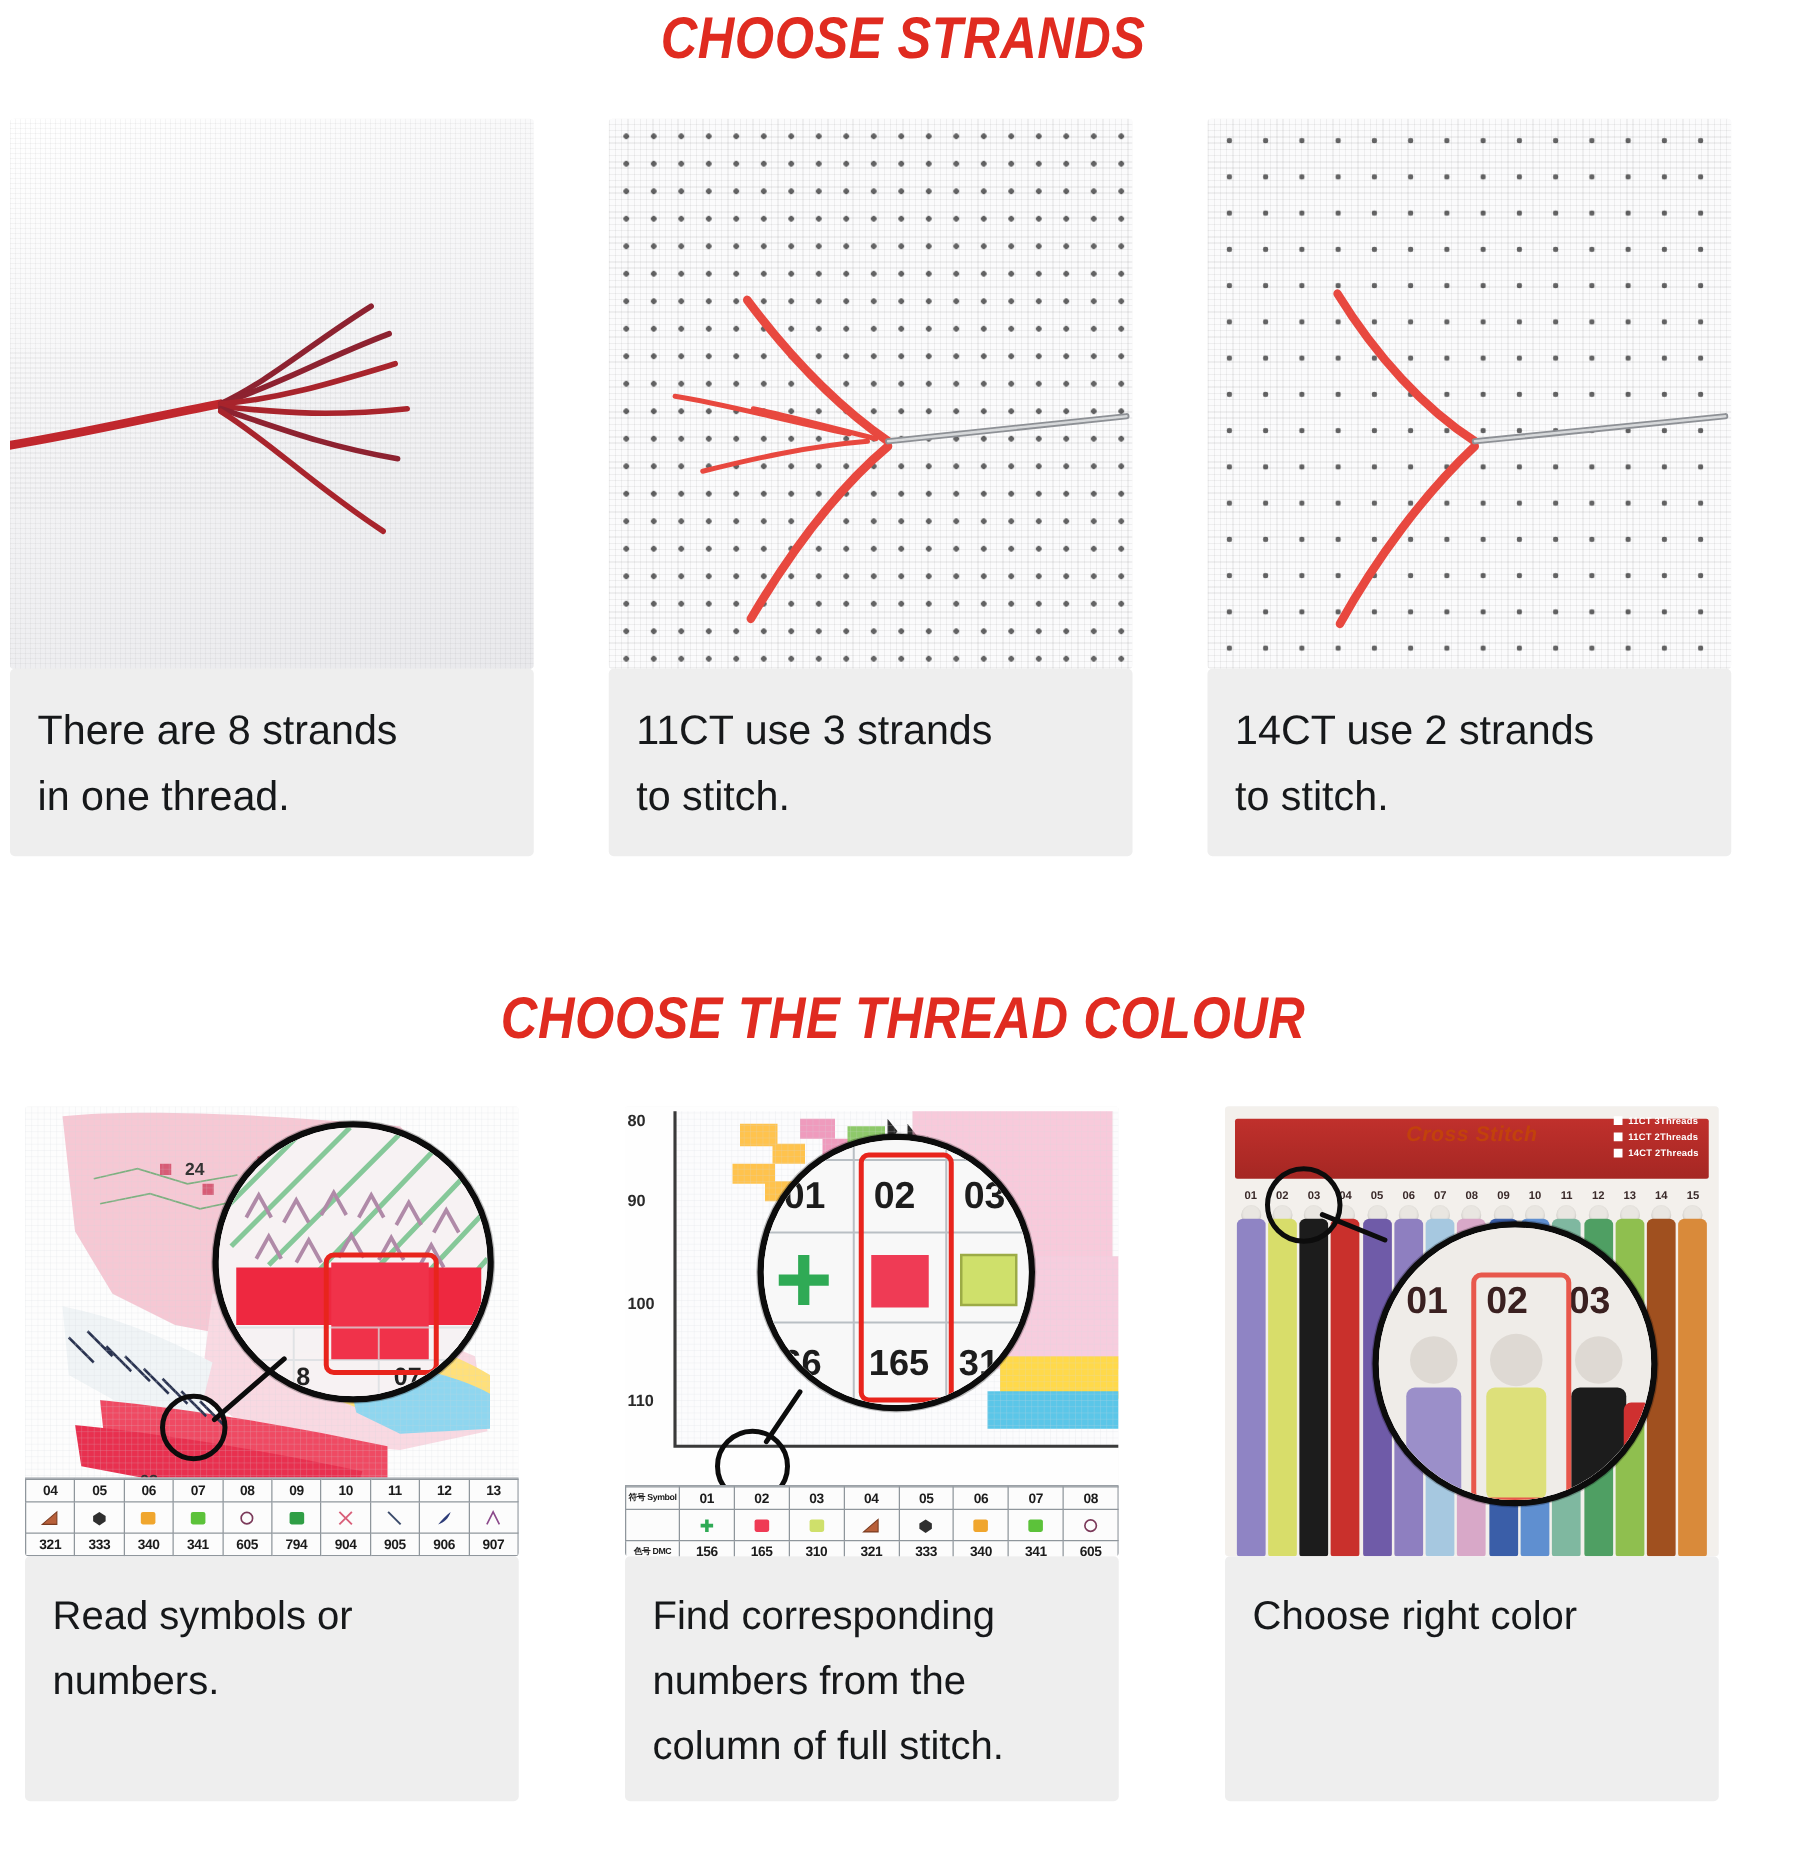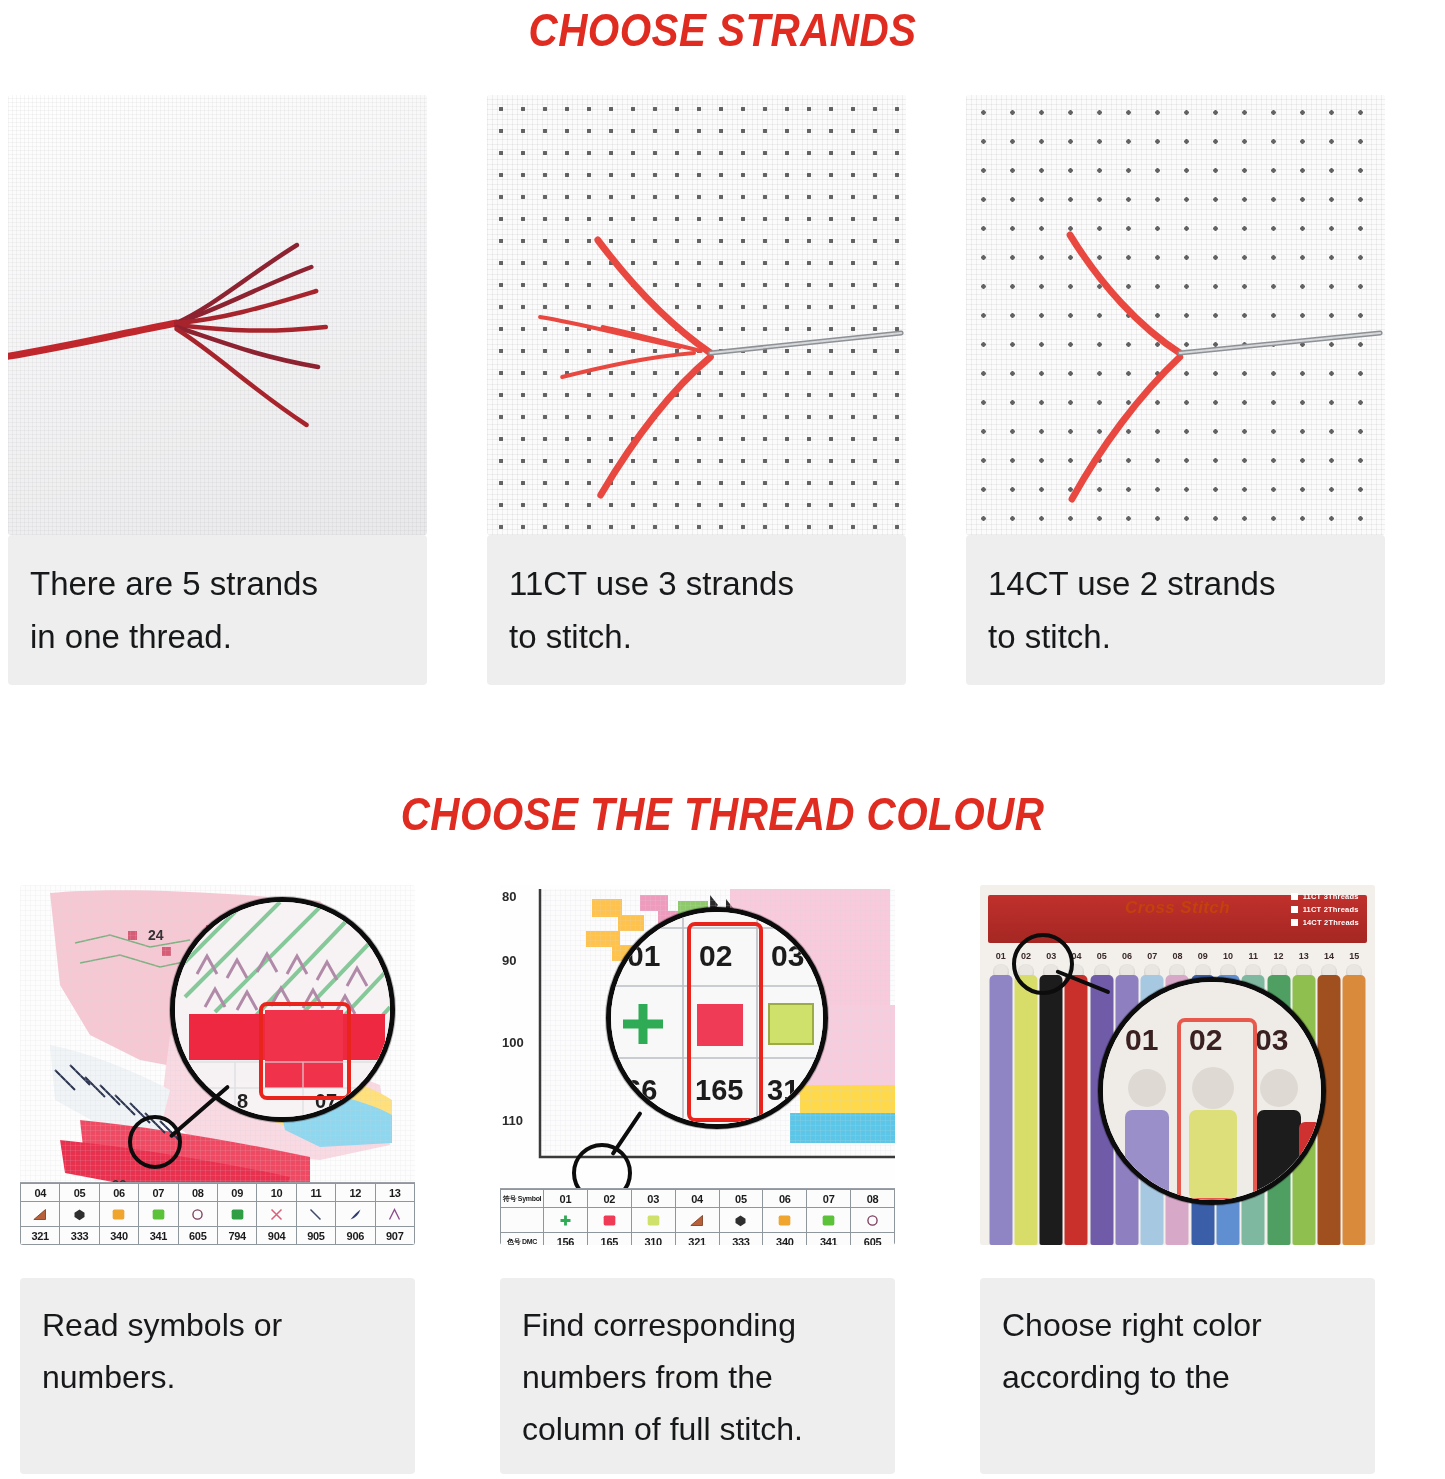--- a/index.html
+++ b/index.html
@@ -56,21 +56,21 @@
   .caption{
     background:#eeeeee;
     border-radius:4px;
     color:#16181a;
     font-size:33px;
     line-height:1.62;
     padding:22px 20px 26px 22px;
     box-sizing:border-box;
   }
   .caption-strand{height:150px;}
-  .caption-colour{height:196px;font-size:32px;margin-top:33px;}
+  .caption-colour{height:196px;font-size:32px;}
   .caption div{white-space:nowrap;}
 
   
   .cloth-plain{
     position:absolute;inset:0;
     background:
       repeating-linear-gradient(0deg,rgba(0,0,0,.035) 0 1px,transparent 1px 4px),
       repeating-linear-gradient(90deg,rgba(0,0,0,.035) 0 1px,transparent 1px 4px),
       linear-gradient(160deg,#ffffff 0%,#f2f2f4 55%,#e9e9ec 100%);
   }
@@ -192,21 +192,21 @@
           <path d="M175 228 C 215 210, 250 180, 300 150" stroke="#8d2230" stroke-width="4.5"></path>
           <path d="M175 228 C 220 214, 260 192, 315 172" stroke="#8d2230" stroke-width="4.5"></path>
           <path d="M175 228 C 225 224, 265 212, 320 196" stroke="#a8242c" stroke-width="4.5"></path>
           <path d="M175 230 C 230 236, 270 238, 330 232" stroke="#a8242c" stroke-width="4.5"></path>
           <path d="M175 232 C 225 248, 262 262, 322 272" stroke="#8d2230" stroke-width="4.5"></path>
           <path d="M175 234 C 218 260, 250 292, 310 330" stroke="#a8242c" stroke-width="4.5"></path>
         </g>
       </svg>
     </div>
     <div class="caption caption-strand">
-      <div>There are 5 strands</div>
+      <div>There are 8 strands</div>
       <div>in one thread.</div>
     </div>
   </div>
 
   <div class="panel panel-strand">
     <div class="photo photo-strand">
       <div class="cloth-aida gap11"></div>
       <svg class="floss-svg" viewBox="0 0 435 440" preserveAspectRatio="none">
         <g fill="none" stroke-linecap="round">
           <path d="M115 145 C 150 190, 190 230, 232 258" stroke="#e8483f" stroke-width="7"></path>
@@ -645,16 +645,15 @@
           </div>
           <div class="hl-rect" style="left:74px;top:36px;width:72px;height:176px;border-color:#e8584c;"></div>
         </div>
         <div class="small-circle" style="left:32px;top:48px;width:54px;height:54px;"></div>
         <div class="lens-link" style="left:76px;top:84px;width:58px;transform:rotate(22deg);"></div>
       </div>
     </div>
 
     <div class="caption caption-colour">
       <div>Choose right color</div>
-      <div>according to the</div>
     </div>
   </div>
 </div>
 
 </body></html>

